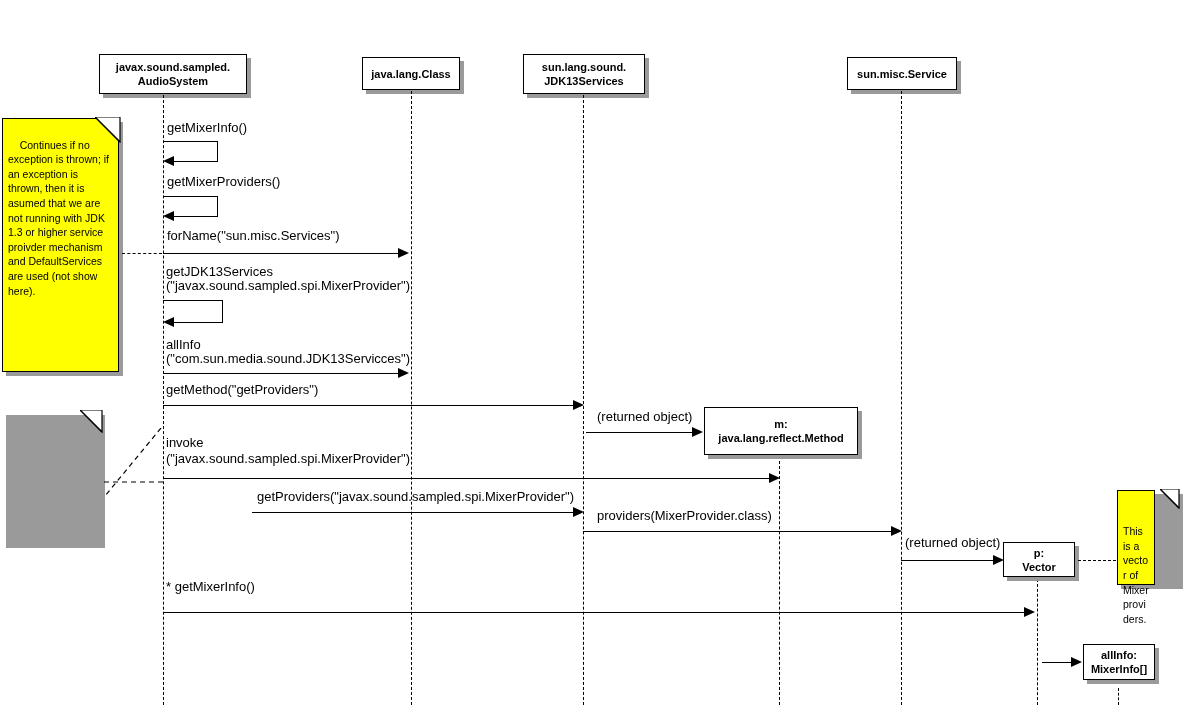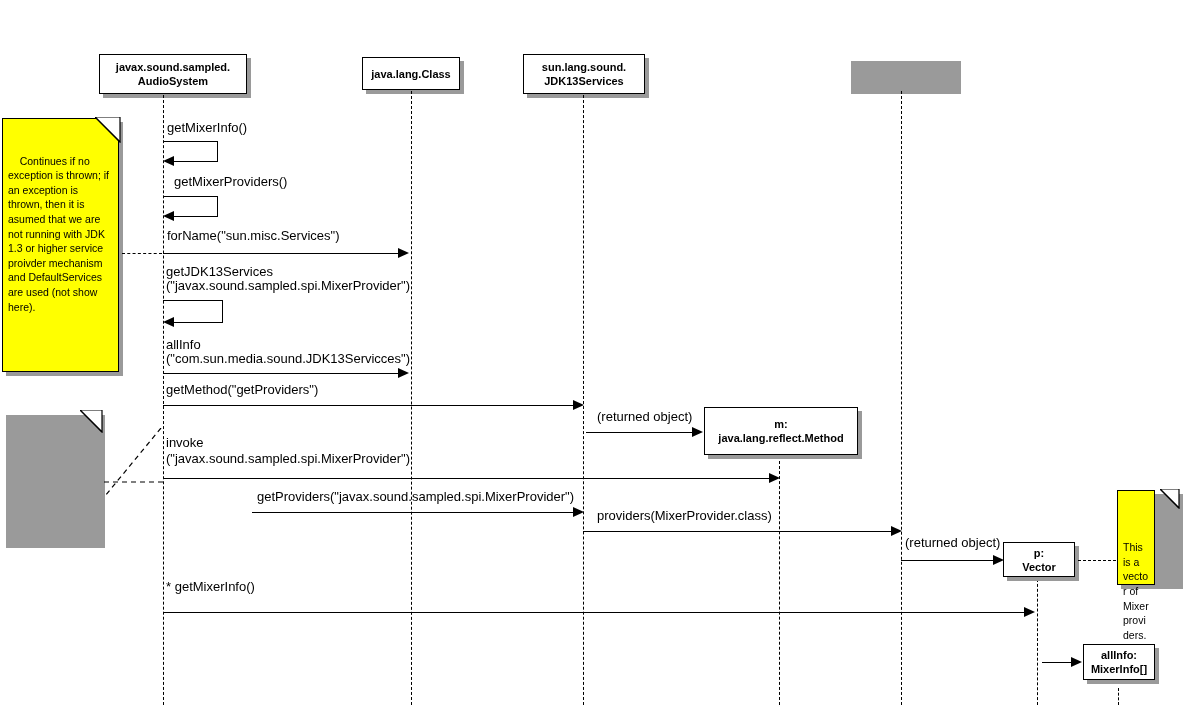--- a/index.html
+++ b/index.html
@@ -75,21 +75,21 @@
   }
   
   .note {
     position: absolute;
     box-sizing: border-box;
     background: #ffff00;
     border: 1.2px solid #000;
     color: #000;
     font-size: 10.5px;
     line-height: 14.6px;
-    padding: 20px 5px 3px 5px;
+    padding: 4px 5px 3px 5px;
     z-index: 4;
     white-space: pre-wrap;
     word-break: break-word;
   }
   .note-fold {
     position: absolute;
     z-index: 5;
     pointer-events: none;
   }
   .nshadow {
@@ -163,37 +163,40 @@
     <span>java.lang.Class</span>
   </div>
 
   <div class="pshadow" style="left:527px; top:58px; width:122px; height:40px;"></div>
   <div class="participant" style="left:523px; top:54px; width:122px; height:40px;">
     <span>sun.lang.sound.</span>
     <span>JDK13Services</span>
   </div>
 
   <div class="pshadow" style="left:851px; top:61px; width:110px; height:33px;"></div>
+  <div class="participant" style="left:847px; top:57px; width:110px; height:33px;">
+    <span>sun.misc.Service</span>
+  </div>
 
   <div class="lifeline" style="left:163px; top:95px; height:610px;"></div>
   <div class="lifeline" style="left:411px; top:91px; height:614px;"></div>
   <div class="lifeline" style="left:583px; top:95px; height:610px;"></div>
   <div class="lifeline" style="left:901px; top:91px; height:614px;"></div>
 
   <div class="lifeline" style="left:779px; top:461px; height:244px;"></div>
   <div class="lifeline" style="left:1037px; top:579px; height:126px;"></div>
   <div class="lifeline" style="left:1118px; top:688px; height:17px;"></div>
 
   <div class="msg-label" style="left:167px; top:121px;">getMixerInfo()</div>
   <div class="arrow-line" style="left:163px; top:141px; width:55px;"></div>
   <div class="vline" style="left:217px; top:141px; height:20px;"></div>
   <div class="arrow-line" style="left:168px; top:161px; width:50px;"></div>
   <div class="arrowhead-l" style="left:163px; top:156px;"></div>
 
-  <div class="msg-label" style="left:167px; top:175px;margin-left:7px;">getMixerProviders()</div>
+  <div class="msg-label" style="left:167px; top:175px;">getMixerProviders()</div>
   <div class="arrow-line" style="left:163px; top:196px; width:55px;"></div>
   <div class="vline" style="left:217px; top:196px; height:20px;"></div>
   <div class="arrow-line" style="left:168px; top:216px; width:50px;"></div>
   <div class="arrowhead-l" style="left:163px; top:211px;"></div>
 
   <div class="msg-label" style="left:167px; top:229px;">forName("sun.misc.Services")</div>
   <div class="arrow-line" style="left:163px; top:253px; width:240px;"></div>
   <div class="arrowhead-r" style="left:398px; top:248px;"></div>
 
   <div class="msg-label" style="left:166px; top:265px;">getJDK13Services</div>

